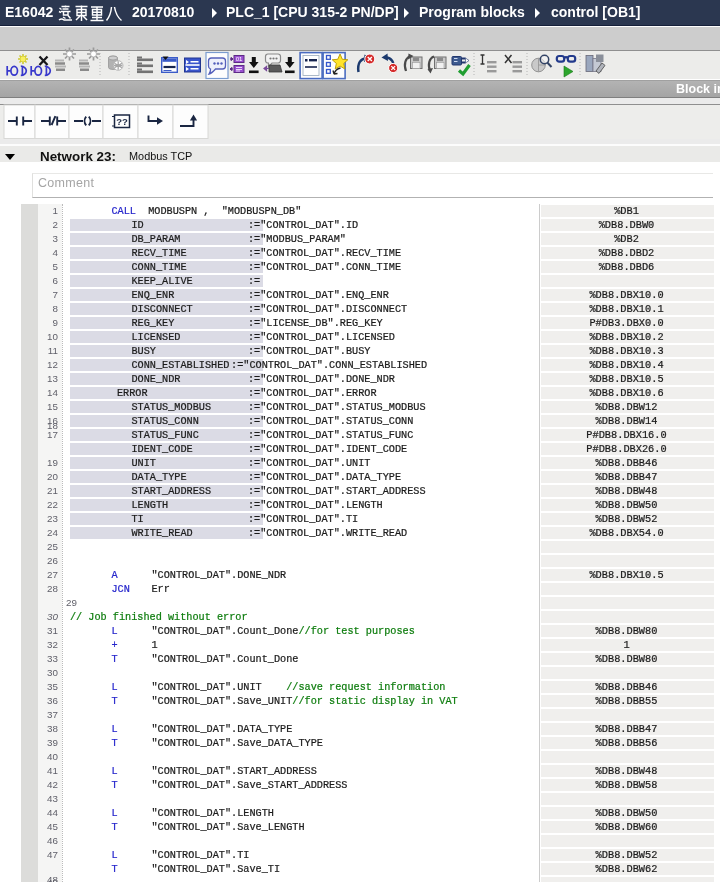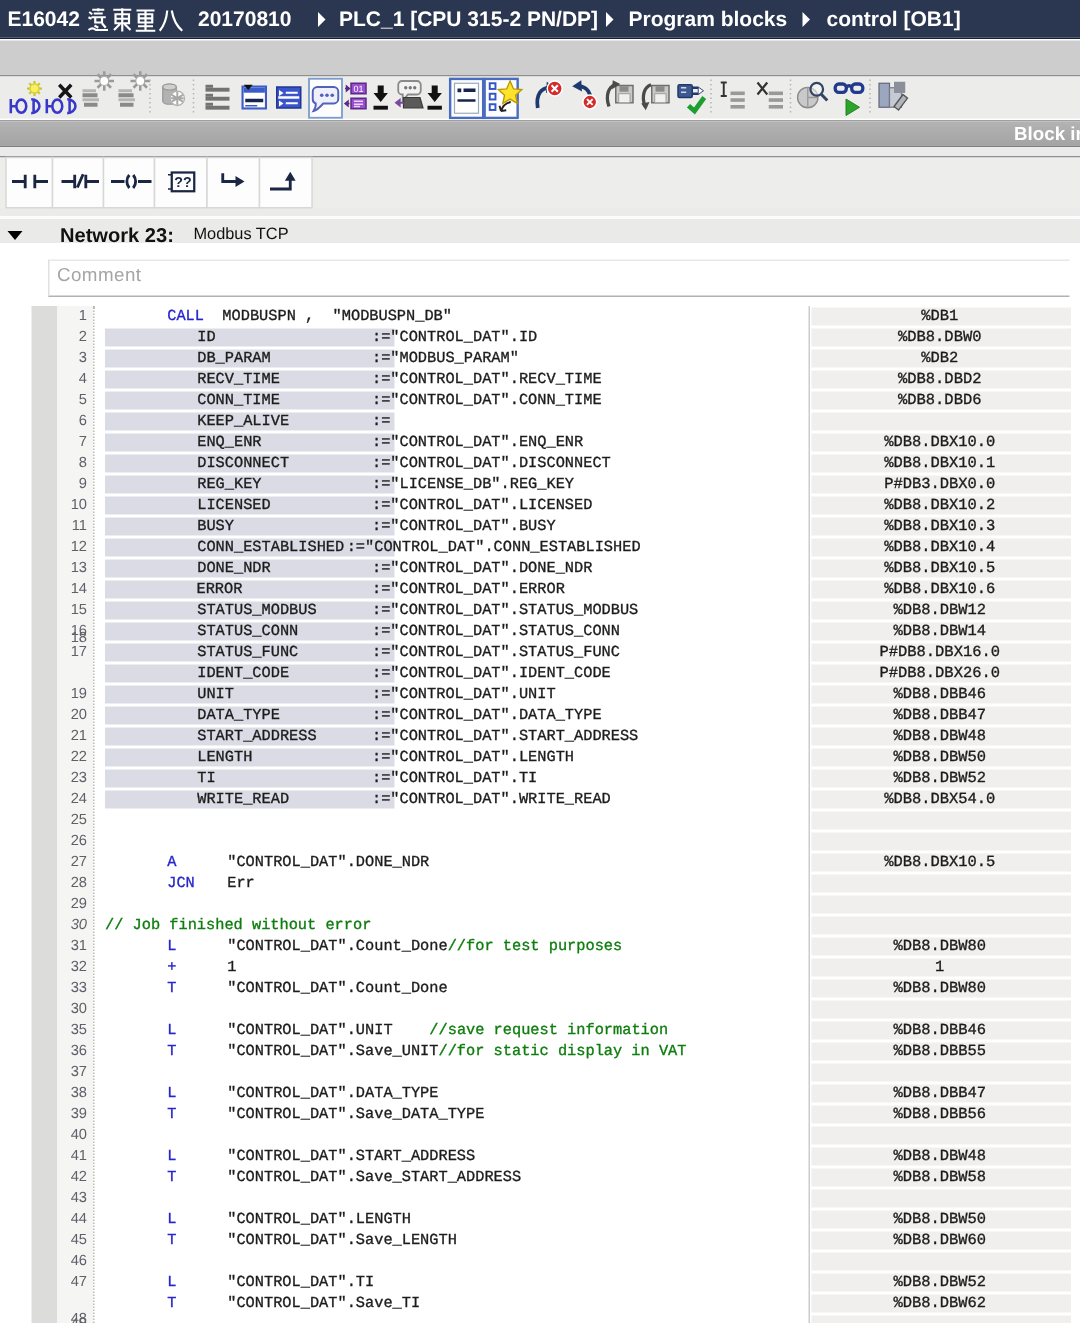--- a/index.html
+++ b/index.html
@@ -360,21 +360,21 @@
 <div class="num" style="top:455.5px;">19</div>
 <div class="num" style="top:469.5px;">20</div>
 <div class="num" style="top:483.5px;">21</div>
 <div class="num" style="top:497.5px;">22</div>
 <div class="num" style="top:511.5px;">23</div>
 <div class="num" style="top:525.5px;">24</div>
 <div class="num" style="top:539.5px;">25</div>
 <div class="num" style="top:553.5px;">26</div>
 <div class="num" style="top:567.5px;">27</div>
 <div class="num" style="top:581.5px;">28</div>
-<div class="num" style="top:595.5px;">29</div>
+<div class="num" style="top:595.5px;padding-left:19px;">29</div>
 <div class="num" style="top:609.5px;font-style:italic;">30</div>
 <div class="num" style="top:623.5px;">31</div>
 <div class="num" style="top:637.5px;">32</div>
 <div class="num" style="top:651.5px;">33</div>
 <div class="num" style="top:665.5px;">30</div>
 <div class="num" style="top:679.5px;">35</div>
 <div class="num" style="top:693.5px;">36</div>
 <div class="num" style="top:707.5px;">37</div>
 <div class="num" style="top:721.5px;">38</div>
 <div class="num" style="top:735.5px;">39</div>
@@ -406,21 +406,21 @@
 <div class="code" style="left:131.5px;top:316.3px;">REG_KEY</div>
 <div class="code" style="left:247.97px;top:316.3px;">:="LICENSE_DB".REG_KEY</div>
 <div class="code" style="left:131.5px;top:330.3px;">LICENSED</div>
 <div class="code" style="left:247.97px;top:330.3px;">:="CONTROL_DAT".LICENSED</div>
 <div class="code" style="left:131.5px;top:344.3px;">BUSY</div>
 <div class="code" style="left:247.97px;top:344.3px;">:="CONTROL_DAT".BUSY</div>
 <div class="code" style="left:131.5px;top:358.3px;">CONN_ESTABLISHED</div>
 <div class="code" style="left:231.1125px;top:358.3px;">:="CONTROL_DAT".CONN_ESTABLISHED</div>
 <div class="code" style="left:131.5px;top:372.3px;">DONE_NDR</div>
 <div class="code" style="left:247.97px;top:372.3px;">:="CONTROL_DAT".DONE_NDR</div>
-<div class="code" style="left:131px;top:386.3px;">ERROR</div>
+<div class="code" style="left:117px;top:386.3px;">ERROR</div>
 <div class="code" style="left:247.97px;top:386.3px;">:="CONTROL_DAT".ERROR</div>
 <div class="code" style="left:131.5px;top:400.3px;">STATUS_MODBUS</div>
 <div class="code" style="left:247.97px;top:400.3px;">:="CONTROL_DAT".STATUS_MODBUS</div>
 <div class="code" style="left:131.5px;top:414.3px;">STATUS_CONN</div>
 <div class="code" style="left:247.97px;top:414.3px;">:="CONTROL_DAT".STATUS_CONN</div>
 <div class="code" style="left:131.5px;top:428.3px;">STATUS_FUNC</div>
 <div class="code" style="left:247.97px;top:428.3px;">:="CONTROL_DAT".STATUS_FUNC</div>
 <div class="code" style="left:131.5px;top:442.3px;">IDENT_CODE</div>
 <div class="code" style="left:247.97px;top:442.3px;">:="CONTROL_DAT".IDENT_CODE</div>
 <div class="code" style="left:131.5px;top:456.3px;text-align:right;">UNIT</div>

